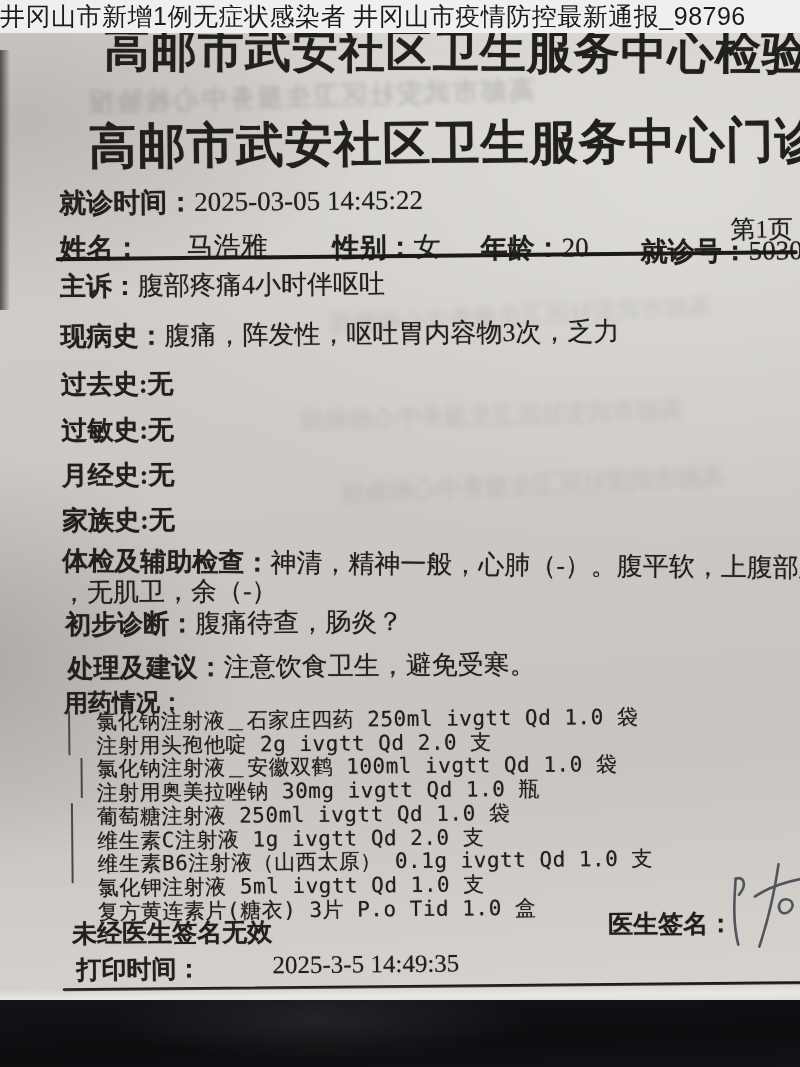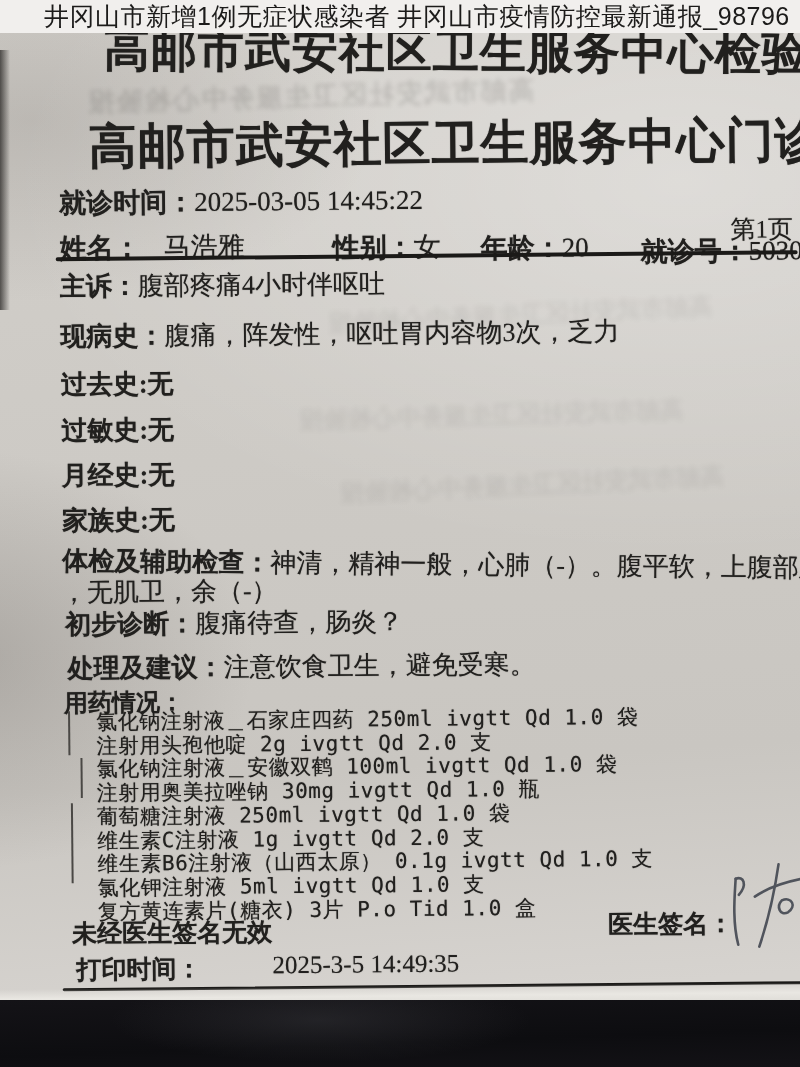--- a/index.html
+++ b/index.html
@@ -32,21 +32,21 @@
     position:absolute;left:0;top:50px;width:10px;height:260px;
     background:linear-gradient(90deg,rgba(40,38,36,.75),rgba(40,38,36,0));
   }
   
   #caption-bar{
     position:absolute;left:0;top:0;width:800px;height:33px;z-index:40;
     background:#f1efed;display:flex;align-items:center;
     font-family:"Liberation Sans","DejaVu Sans",sans-serif;
   }
   #caption-bar span{
-    padding-left:44px;font-size:25px;color:#1c1b1a;letter-spacing:.5px;white-space:nowrap;
+    font-size:25px;color:#1c1b1a;letter-spacing:.5px;white-space:nowrap;
   }
   
   #doc{position:absolute;left:0;top:0;width:800px;height:1004px;transform:rotate(-0.55deg);transform-origin:400px 500px;color:#21201e;}
   .abs{position:absolute;white-space:nowrap;}
   .ink{text-shadow:0 0 1px rgba(30,28,26,.55);}
   .hd{font-weight:bold;}
   .ghost{
     transform:scaleX(-1) rotate(1deg);filter:blur(2.2px);opacity:.16;
     font-weight:bold;color:#3a3835;
   }
@@ -76,21 +76,21 @@
 
     <div class="abs ink hd" style="left:92px;top:112px;font-size:48px;letter-spacing:1px;">高邮市武安社区卫生服务中心门诊病</div>
 
     <div class="abs" style="left:62px;top:182px;font-size:27px;">
       <span class="ink hd">就诊时间：</span><span class="ink">2025-03-05 14:45:22</span>
     </div>
 
     <div class="abs ink" style="left:733px;top:216px;font-size:25px;">第1页</div>
 
     <div class="abs ink hd" style="left:62px;top:227px;font-size:27px;">姓名：</div>
-    <div class="abs ink" style="left:166px;top:227px;font-size:27px;">马浩雅</div>
+    <div class="abs ink" style="left:189px;top:227px;font-size:27px;">马浩雅</div>
     <div class="abs" style="left:335px;top:229px;font-size:27px;">
       <span class="ink hd">性别：</span><span class="ink">女</span>
     </div>
     <div class="abs" style="left:483px;top:231px;font-size:27px;">
       <span class="ink hd">年龄：</span><span class="ink">20</span>
     </div>
     <div class="abs" style="left:643px;top:236px;font-size:27px;">
       <span class="ink hd">就诊号：</span><span class="ink">503050</span>
     </div>
 

